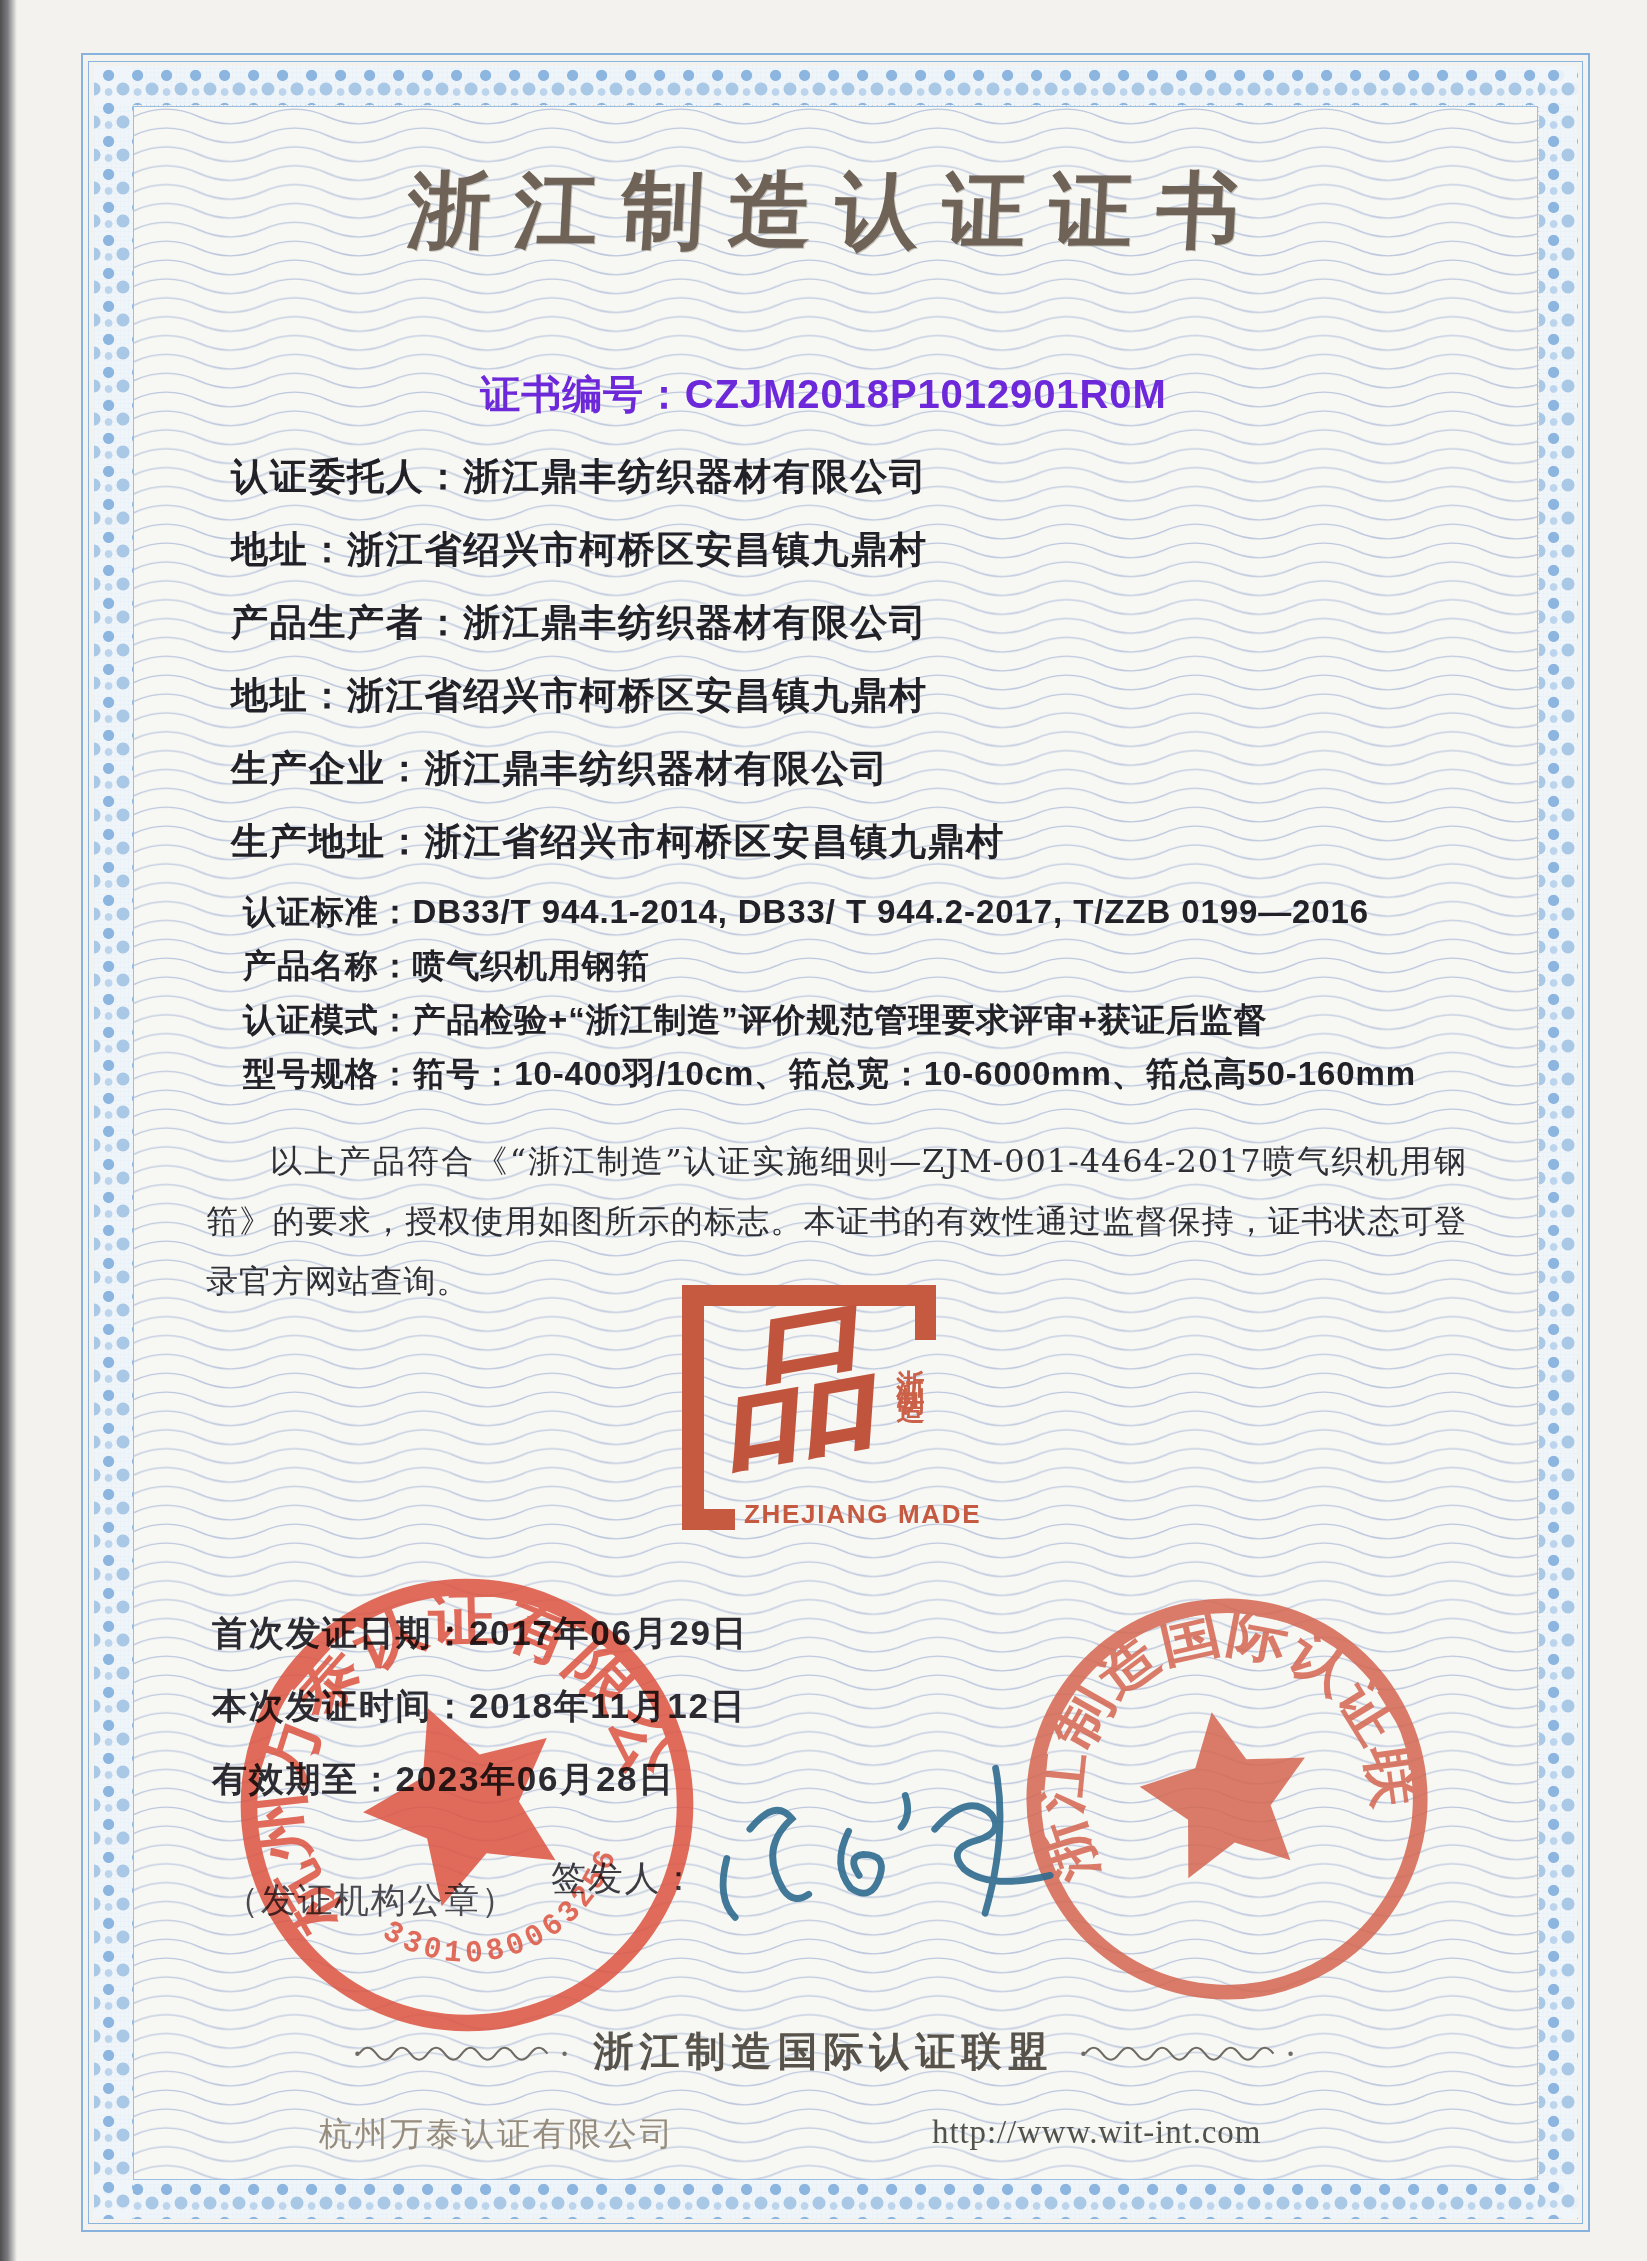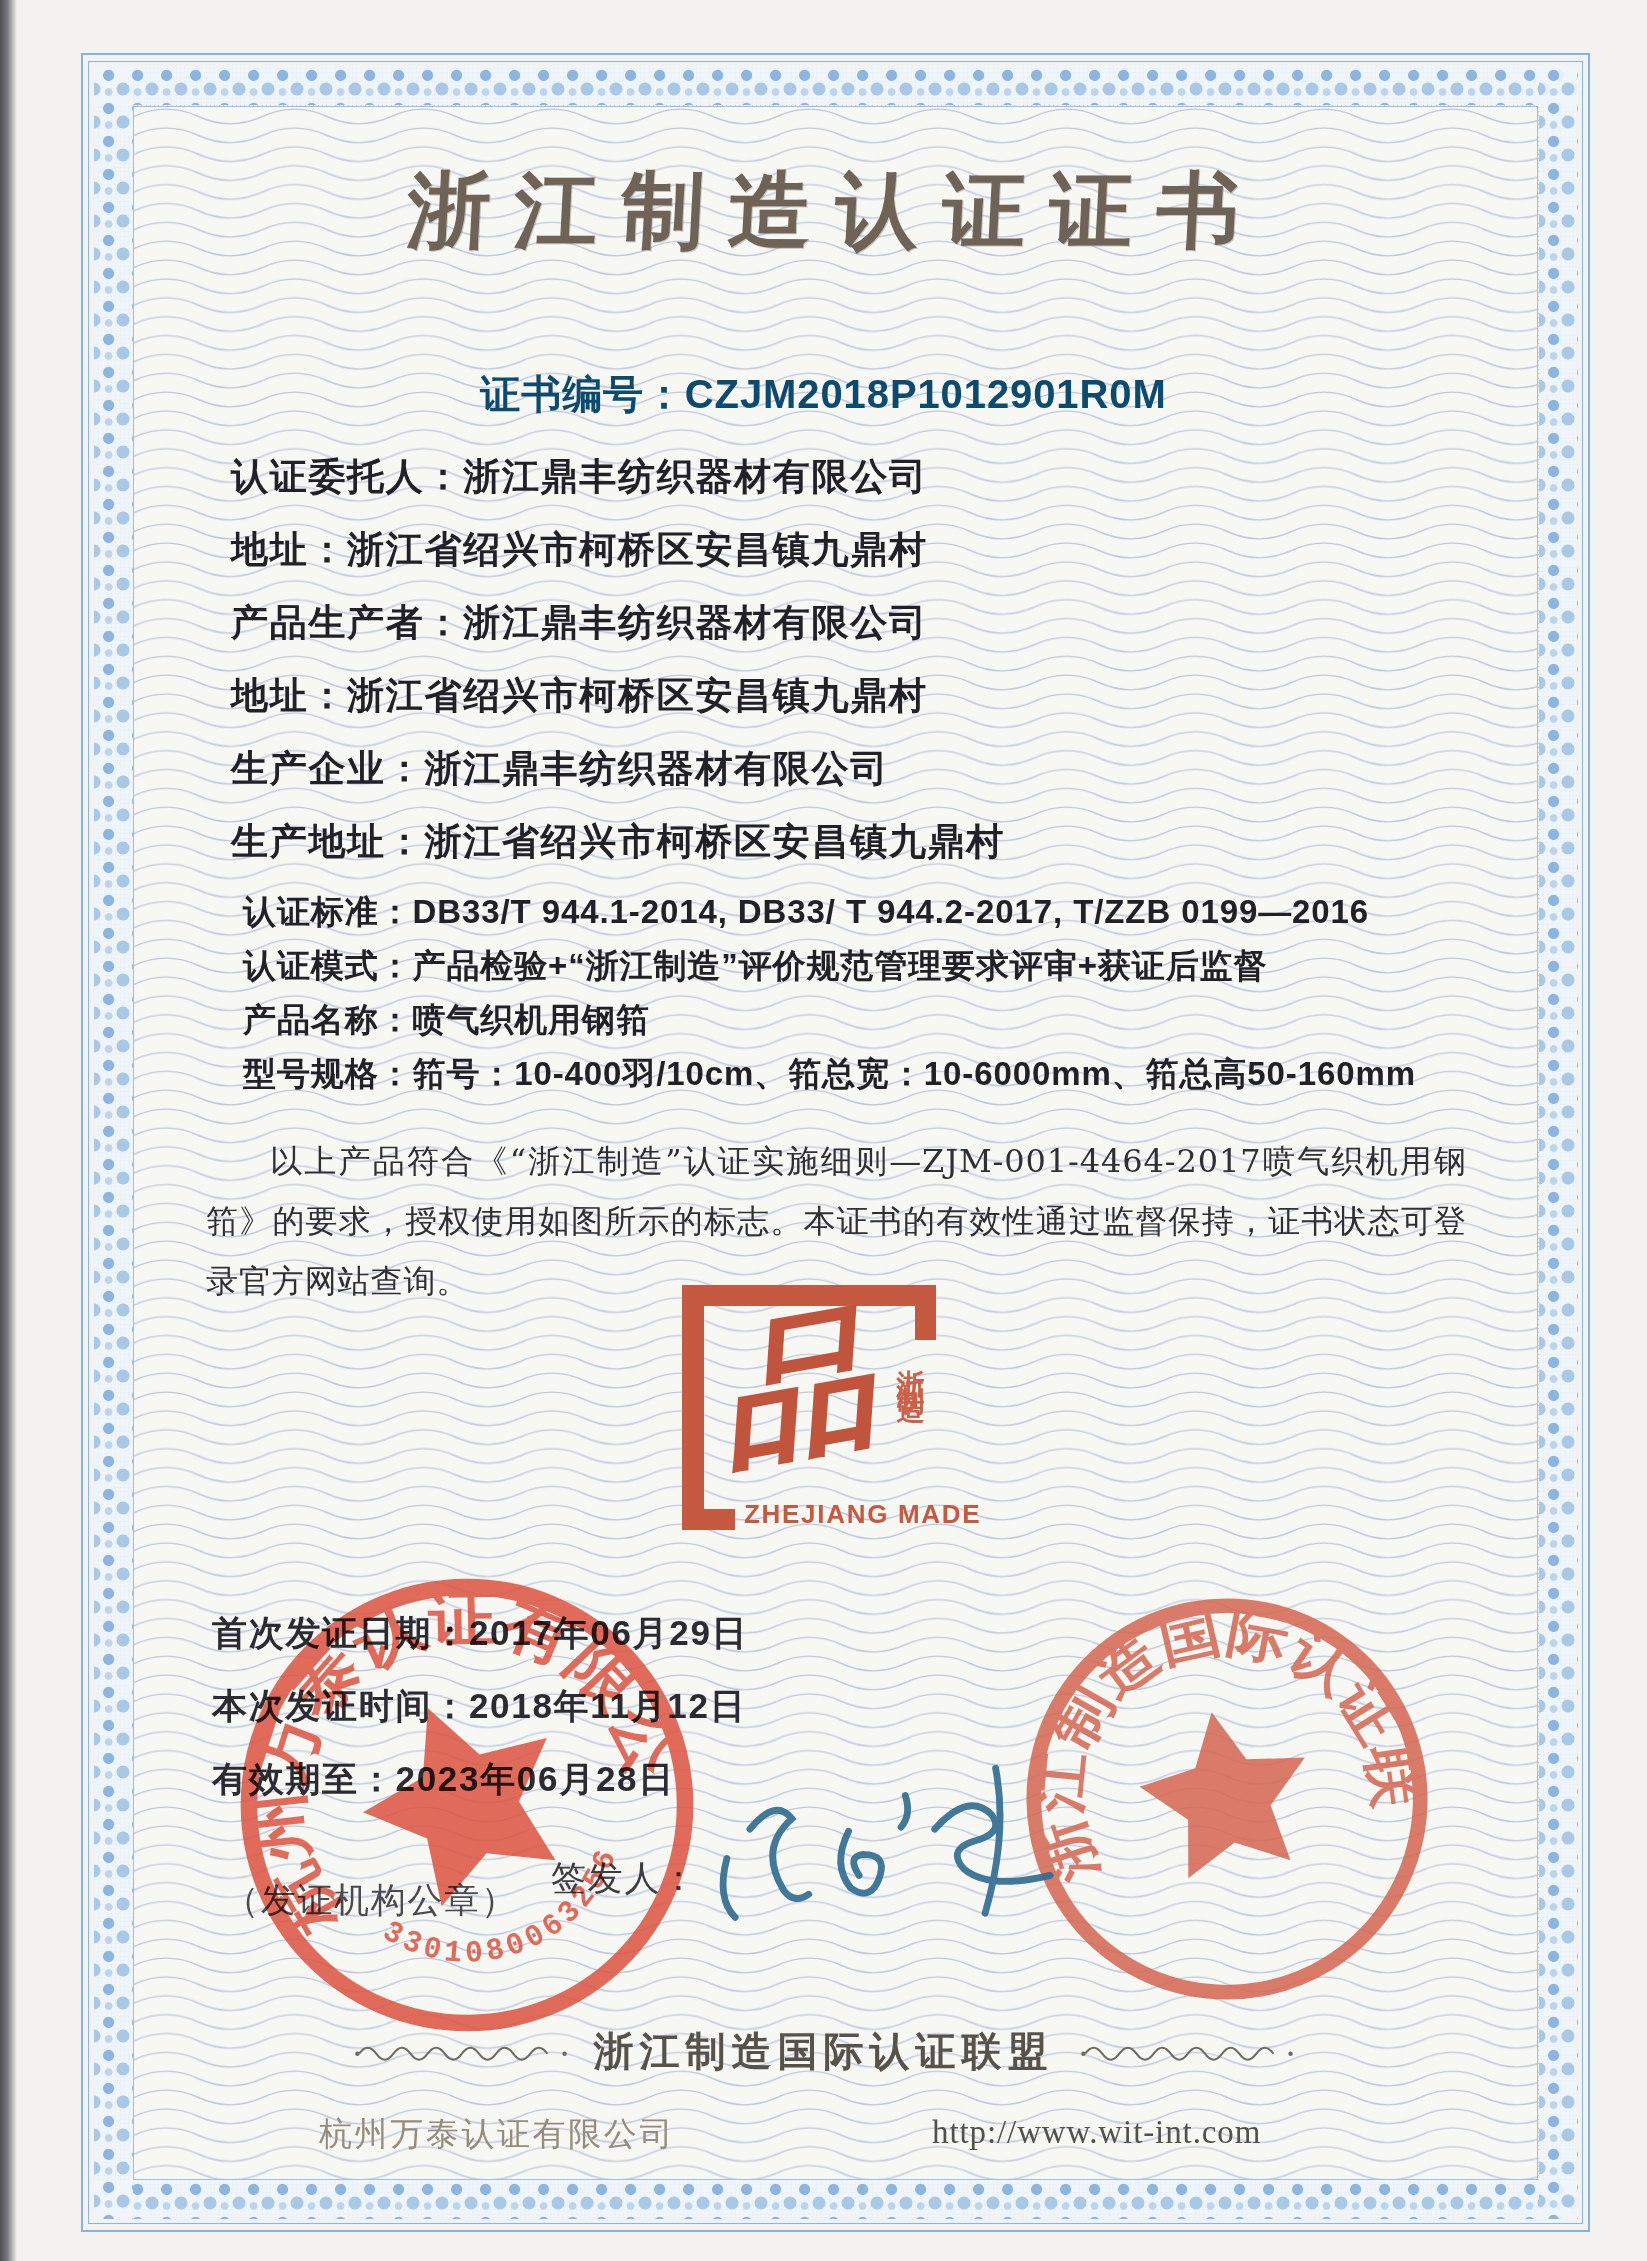--- a/index.html
+++ b/index.html
@@ -42,21 +42,21 @@
     background:#f7f7f4;border:1.3px solid #9bbfe2;overflow:hidden;}
   .waves{position:absolute;inset:0;opacity:.85;}
 
   
   .content{position:absolute;inset:0;z-index:3;}
   .title{position:absolute;top:156px;left:0;right:0;text-align:center;
     font-family:"DejaVu Serif", serif;font-weight:700;font-size:83px;
     letter-spacing:24px;padding-left:24px;color:#6e6356;
     transform:skewX(-3deg);text-shadow:0.9px 0.9px 0 rgba(110,99,86,.35);}
   .certno{position:absolute;top:367px;left:0;right:0;text-align:center;
-    font-size:40px;font-weight:700;color:#0c4a6e;letter-spacing:0.9px;}
+    font-size:40px;font-weight:700;color:#6d28d9;letter-spacing:0.9px;}
 
   .info-block{position:absolute;top:457px;left:231px;}
   .info-line{font-size:37px;line-height:39px;margin-bottom:34px;
     font-weight:700;color:#222127;letter-spacing:1.7px;}
 
   .detail-block{position:absolute;top:894px;left:243px;}
   .detail-line{font-size:33px;line-height:36px;margin-bottom:18px;
     font-weight:700;color:#222127;letter-spacing:0.9px;}
 
   .statement{position:absolute;top:1131px;left:206px;width:1261px;
@@ -138,22 +138,22 @@
       <div class="info-line">认证委托人：浙江鼎丰纺织器材有限公司</div>
       <div class="info-line">地址：浙江省绍兴市柯桥区安昌镇九鼎村</div>
       <div class="info-line">产品生产者：浙江鼎丰纺织器材有限公司</div>
       <div class="info-line">地址：浙江省绍兴市柯桥区安昌镇九鼎村</div>
       <div class="info-line">生产企业：浙江鼎丰纺织器材有限公司</div>
       <div class="info-line">生产地址：浙江省绍兴市柯桥区安昌镇九鼎村</div>
     </div>
 
     <div class="detail-block">
       <div class="detail-line">认证标准：DB33/T 944.1-2014, DB33/ T 944.2-2017, T/ZZB 0199—2016</div>
+      <div class="detail-line">产品名称：喷气织机用钢筘</div>
       <div class="detail-line">认证模式：产品检验+“浙江制造”评价规范管理要求评审+获证后监督</div>
-      <div class="detail-line">产品名称：喷气织机用钢筘</div>
       <div class="detail-line">型号规格：筘号：10-400羽/10cm、筘总宽：10-6000mm、筘总高50-160mm</div>
     </div>
 
     <div class="statement">以上产品符合《“浙江制造”认证实施细则—ZJM-001-4464-2017喷气织机用钢筘》的要求，授权使用如图所示的标志。本证书的有效性通过监督保持，证书状态可登录官方网站查询。</div>
 
     <div class="logo">
       <div class="bar l-top"></div>
       <div class="bar l-stub"></div>
       <div class="bar l-left"></div>
       <div class="bar l-foot"></div>

